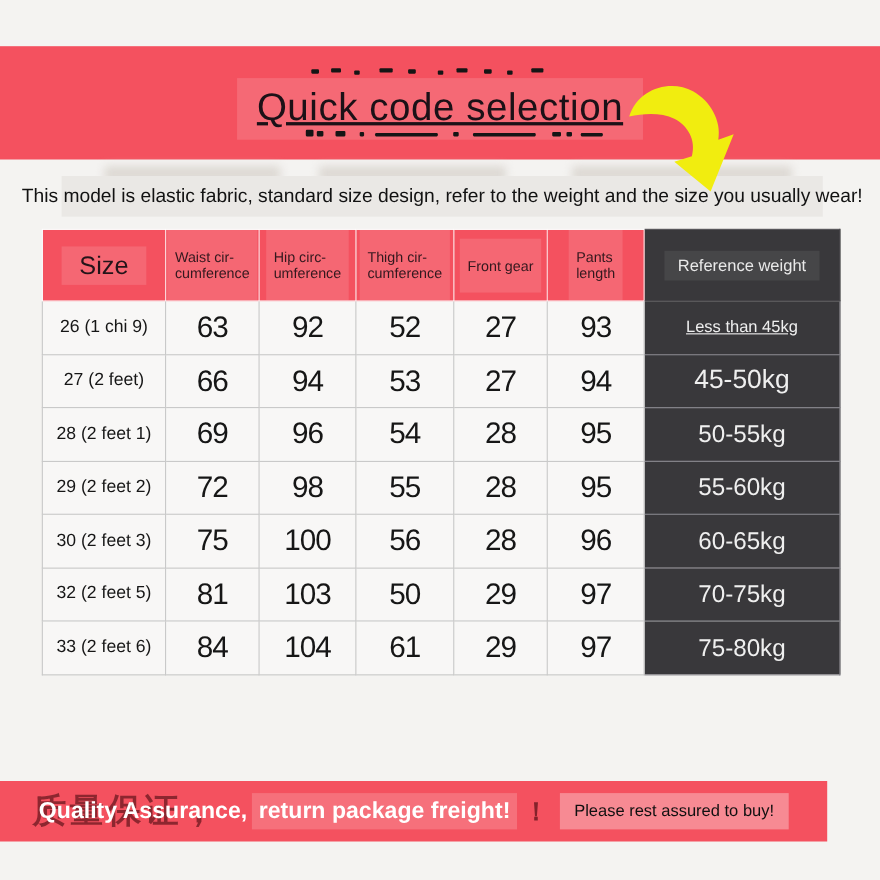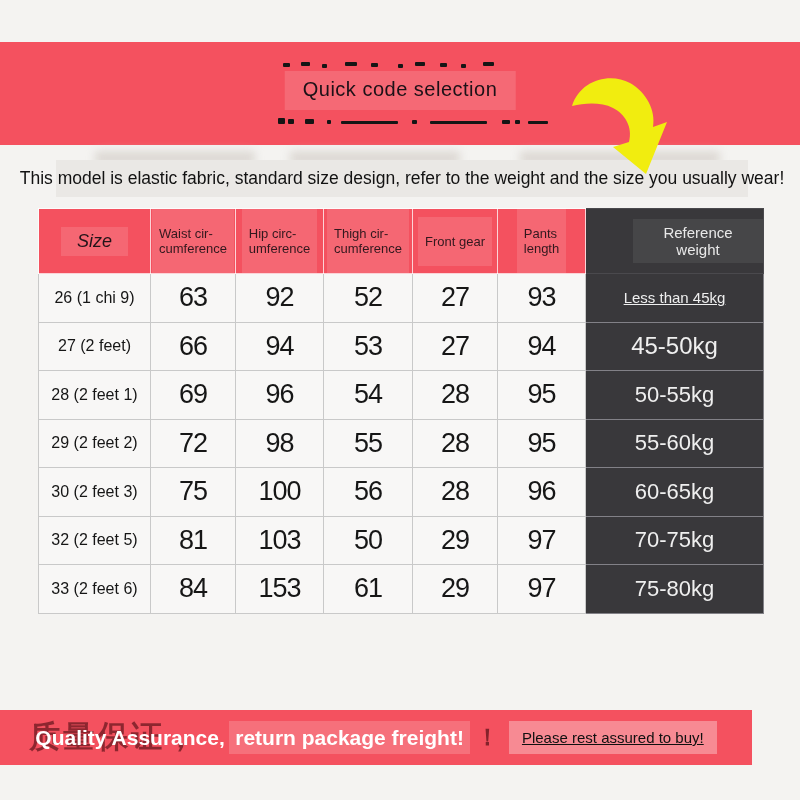--- a/index.html
+++ b/index.html
@@ -16,21 +16,21 @@
     position:absolute;left:0;top:42px;width:800px;height:103px;
     background:#f4515f;
   }
   .title-wrap{
     position:absolute;left:50%;top:29px;transform:translateX(-50%);
     background:rgba(255,255,255,.14);
     padding:7px 18px 9px 18px;
     white-space:nowrap;
   }
   .banner-title{
-    font-size:20px;color:#1c1117;letter-spacing:.5px;
+    font-size:35px;color:#1c1117;letter-spacing:.5px;text-decoration:underline;
   }
   .mark{position:absolute;background:#151515;border-radius:1px;}
 
   
   .arrow-svg{position:absolute;left:552px;top:70px;width:130px;height:110px;z-index:6;}
 
   
   .notice-blur{position:absolute;background:#ddd9d4;filter:blur(4px);border-radius:3px;z-index:1;}
   .notice-patch{
     position:absolute;left:56px;top:160px;width:692px;height:37px;
@@ -44,25 +44,25 @@
     position:absolute;left:38px;top:208px;width:725px;
     border-collapse:collapse;table-layout:fixed;z-index:3;
     border:1px solid #cfcfcf;
   }
   .size-table th{
     background:#f4515f;height:46px;padding:0;
     border:1px solid rgba(255,255,255,.75);
     font-weight:normal;vertical-align:middle;text-align:center;
   }
   .hl{display:inline-block;background:rgba(255,255,255,.13);padding:17px 7px;}
-  .th-size .hl{font-size:18px;color:#231419;padding:4px 16px;font-style:italic;}
+  .th-size .hl{font-size:23px;color:#231419;padding:4px 16px;}
   .th-small{font-size:13px;color:#33181e;line-height:15px;text-align:left;}
   .th-small .l2:empty{display:none;}
   th.th-ref{background:#39383b;border:1px solid #4a494d;border-left:1px solid #5a595d;}
-  .th-ref .hl{background:rgba(255,255,255,.07);font-size:15px;color:#e9e9e9;padding:5px 12px;margin-left:47px;}
+  .th-ref .hl{background:rgba(255,255,255,.07);font-size:15px;color:#e9e9e9;padding:5px 12px;}
 
   .size-table td{
     background:#f8f7f6;height:47.5px;padding:0;
     border:1px solid #c9c9c9;
     text-align:center;vertical-align:middle;color:#161616;
   }
   td.c-size{font-size:16px;}
   td.c-num{font-size:27px;letter-spacing:-1px;}
   td.c-weight{
     background:#39383b;color:#efefef;font-size:22px;
@@ -80,21 +80,21 @@
   .fq{position:relative;white-space:nowrap;}
   .footer-cn{
     position:absolute;left:-6px;top:-10px;z-index:0;
     font-size:31px;font-weight:bold;color:rgba(122,30,39,.85);letter-spacing:3px;
   }
   .fq-en1,.fq-en2{position:relative;z-index:1;color:#ffffff;font-size:21px;font-weight:bold;}
   .fq-en2{background:rgba(255,255,255,.18);padding:5px 6px;}
   .footer-excl{color:#84222b;font-weight:bold;font-size:23px;margin-left:-4px;}
   .footer-assure{
     background:rgba(255,255,255,.33);color:#101010;font-size:15px;
-    padding:8px 13px;white-space:nowrap;text-decoration:underline;
+    padding:8px 13px;white-space:nowrap;
   }
 </style>
 </head>
 <body>
 
 <div class="page">
 
   <div class="banner">
 
     <div class="mark" style="left:283px;top:21px;width:7px;height:4px"></div>
@@ -225,21 +225,21 @@
       <td class="c-num">81</td>
       <td class="c-num">103</td>
       <td class="c-num">50</td>
       <td class="c-num">29</td>
       <td class="c-num">97</td>
       <td class="c-weight">70-75kg</td>
     </tr>
         <tr>
       <td class="c-size">33 (2 feet 6)</td>
       <td class="c-num">84</td>
-      <td class="c-num">153</td>
+      <td class="c-num">104</td>
       <td class="c-num">61</td>
       <td class="c-num">29</td>
       <td class="c-num">97</td>
       <td class="c-weight">75-80kg</td>
     </tr>
       </tbody>
   </table>
 
   <div class="footer">
     <span class="fq">

